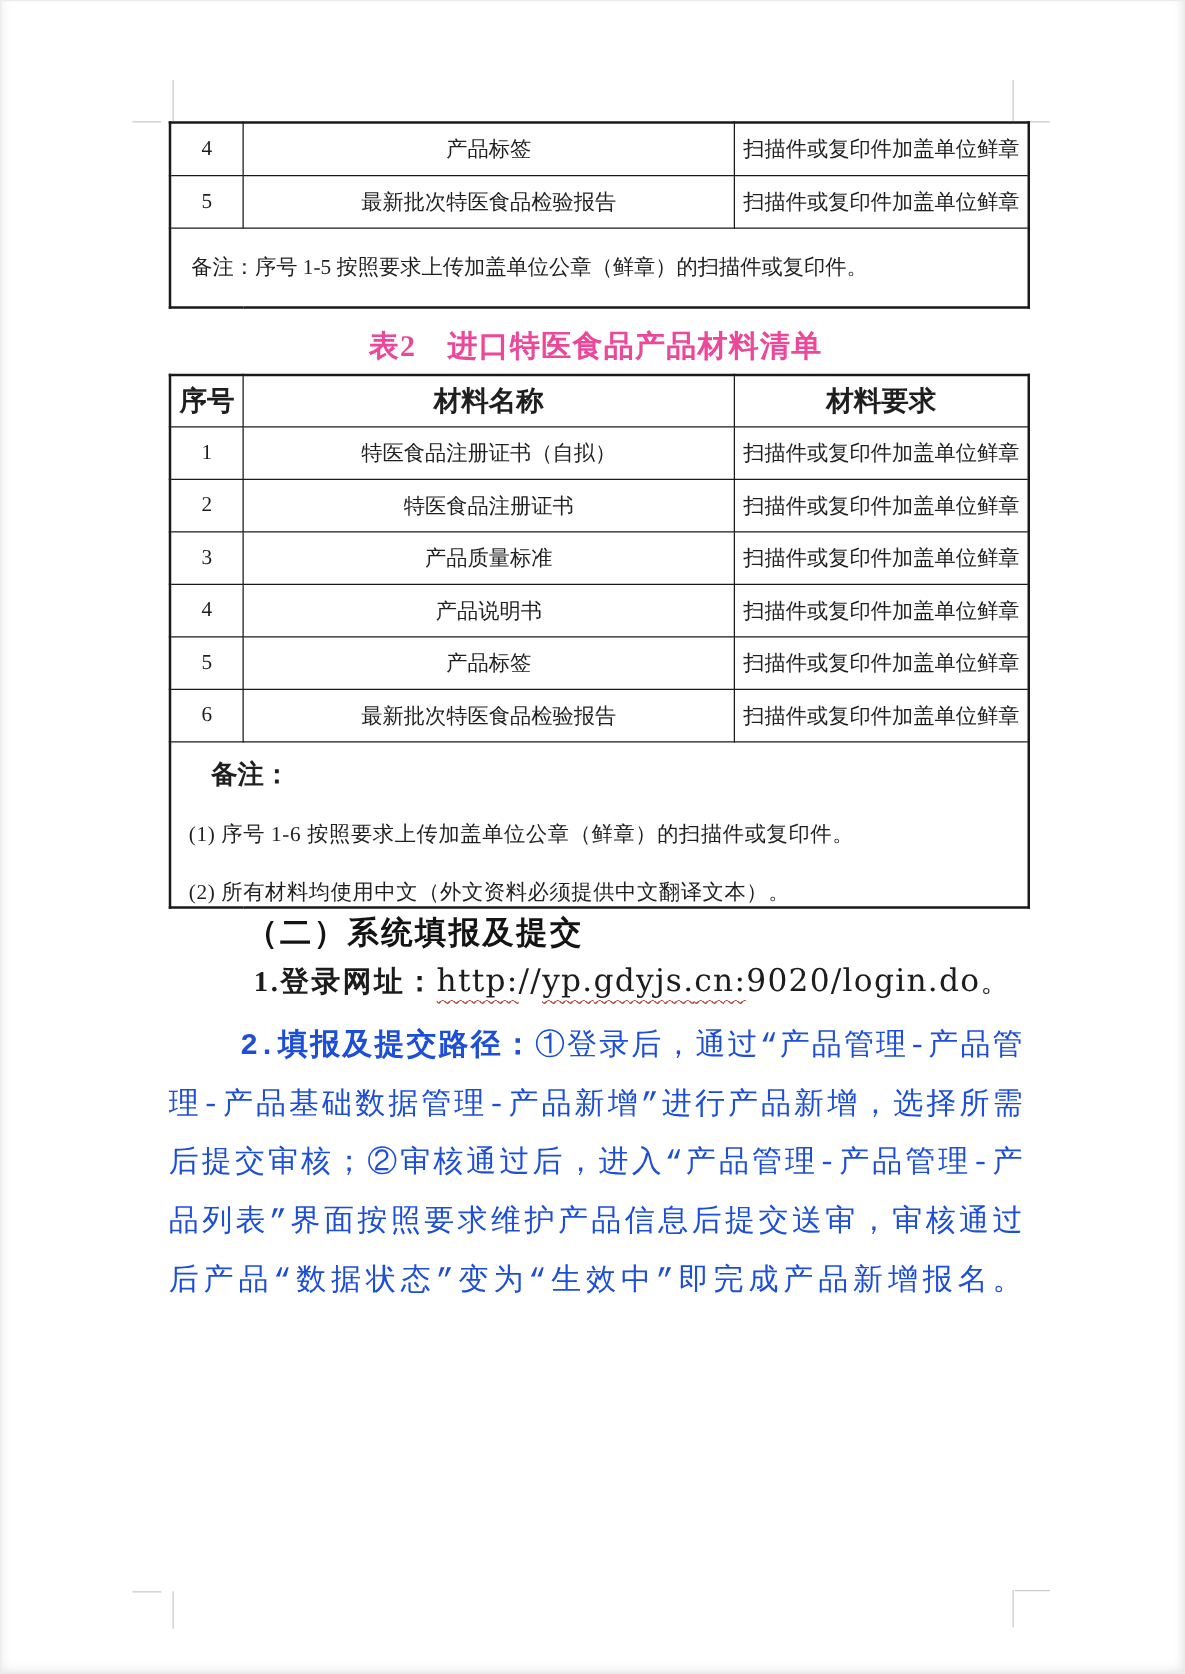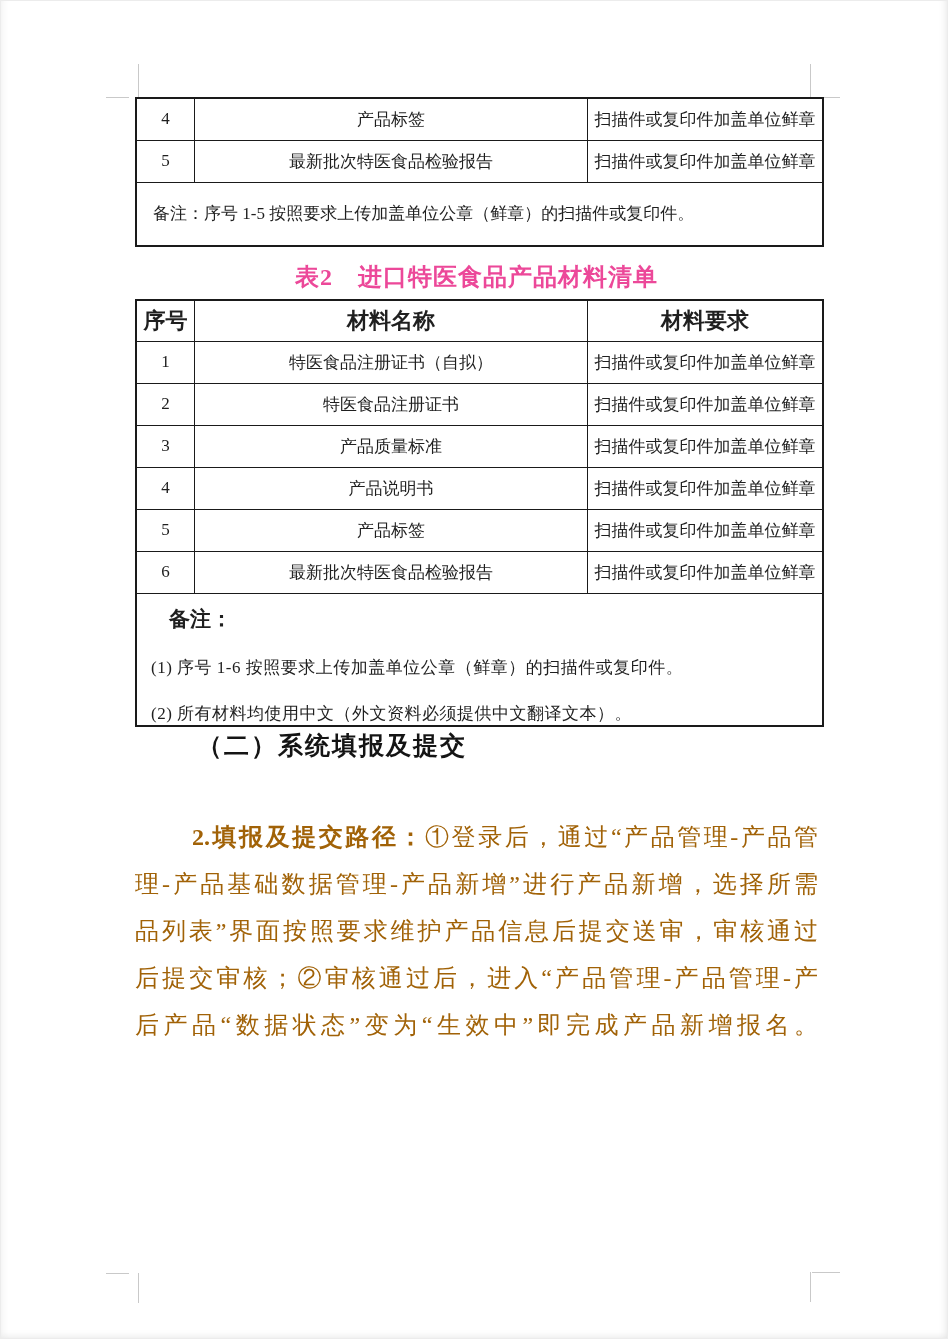--- a/index.html
+++ b/index.html
@@ -58,22 +58,22 @@
   }
   .p1 .lbl{font-weight:bold;letter-spacing:2px;}
   .url{font-family:"DejaVu Serif","Liberation Serif",serif;font-size:25px;letter-spacing:1px;}
   .wavy{
     text-decoration-line:underline;text-decoration-style:wavy;
     text-decoration-color:#b5433e;text-decoration-thickness:1px;
     text-underline-offset:6px;
   }
   .para2{position:absolute;left:135px;top:814px;width:683px;}
   .para2 .line{
-    height:47px;line-height:47px;font-size:24px;color:#a16207;
-    text-align:justify;text-align-last:justify;white-space:nowrap;
+    height:47px;line-height:47px;font-size:24px;color:#1d4ed8;
+    text-align:justify;text-align-last:justify;white-space:nowrap;font-family:Liberation Mono, monospace;
   }
   .para2 .line.first{text-indent:57px;}
   .para2 .bold{font-weight:bold;}
 </style>
 </head>
 <body>
 
 <div class="page">
 
   <div class="mark" style="left:138px;top:64px;width:1px;height:33px;"></div>
@@ -147,22 +147,25 @@
         <div class="note-label">备注：</div>
         <div class="note-line">(1) 序号 1-6 按照要求上传加盖单位公章（鲜章）的扫描件或复印件。</div>
         <div class="note-line">(2) 所有材料均使用中文（外文资料必须提供中文翻译文本）。</div>
       </td>
     </tr>
   </tbody>
     </table>
 
   <div class="sec-heading">（二）系统填报及提交</div>
 
+  <div class="p1">
+    <span class="lbl">1.登录网址：</span><span class="url"><span class="wavy">http:</span><span>//</span><span class="wavy">yp.</span><span class="wavy">gdyjs.</span><span class="wavy">cn:</span><span>9020/login.do</span></span><span>。</span>
+  </div>
 
   <div class="para2">
     <div class="line first"><span class="bold">2.填报及提交路径：</span><span>①登录后，通过“产品管理-产品管</span></div>
     <div class="line">理-产品基础数据管理-产品新增”进行产品新增，选择所需</div>
+    <div class="line">后提交审核；②审核通过后，进入“产品管理-产品管理-产</div>
     <div class="line">品列表”界面按照要求维护产品信息后提交送审，审核通过</div>
-    <div class="line">后提交审核；②审核通过后，进入“产品管理-产品管理-产</div>
     <div class="line">后产品“数据状态”变为“生效中”即完成产品新增报名。</div>
   </div>
 
 </div>
 
 </body></html>

